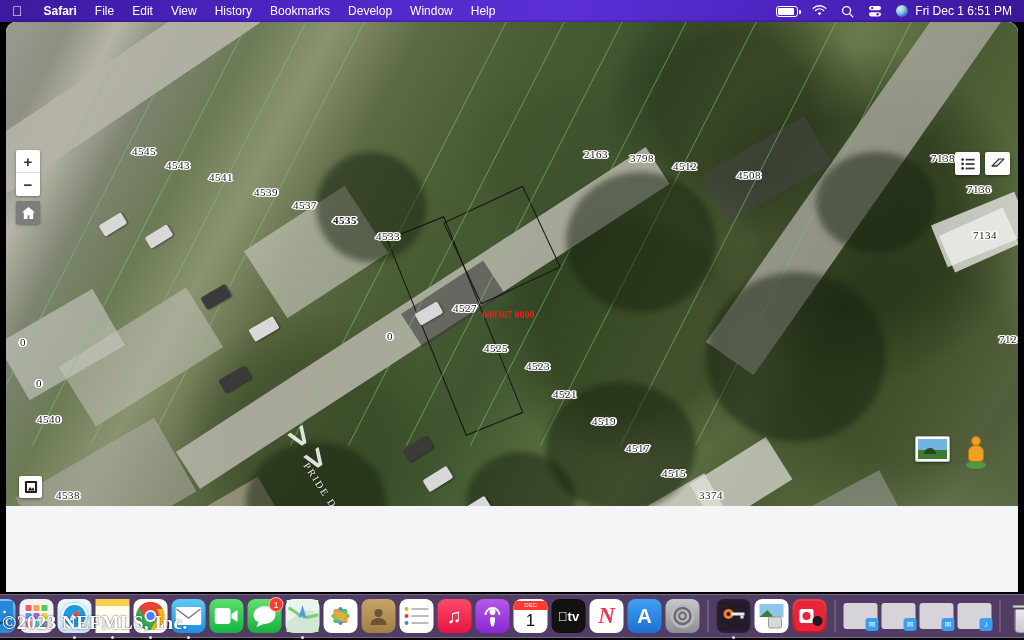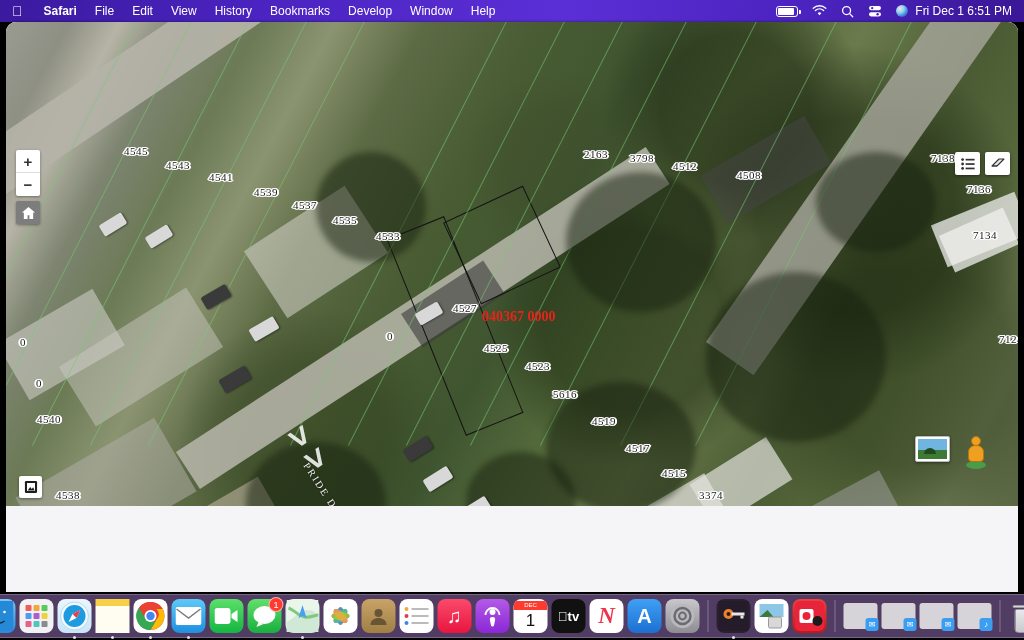--- a/index.html
+++ b/index.html
@@ -130,21 +130,21 @@
   .addr {
     position: absolute; font-size: 11px; color: #1b1b1b;
     font-family: "Liberation Serif", serif;
     text-shadow:
       -1.4px 0 #fff, 1.4px 0 #fff, 0 -1.4px #fff, 0 1.4px #fff,
       -1px -1px #fff, 1px -1px #fff, -1px 1px #fff, 1px 1px #fff,
       -2px 0 #fff, 2px 0 #fff;
     white-space: nowrap; letter-spacing: .5px;
   }
   .pid {
-    position: absolute; color: #e8231a; font-size: 14px; font-weight: bold;
+    position: absolute; color: #e8231a; font-size: 10px; font-weight: bold;
     font-family: "Liberation Serif", serif; white-space: nowrap;
   }
   .streetname {
     position: absolute; color: #f2f2f2; font-size: 10px; letter-spacing: 2px;
     font-family: "Liberation Serif", serif; white-space: nowrap;
     text-shadow: 0 0 2px rgba(0,0,0,.7);
   }
   .chevron-mark { position:absolute; color: rgba(255,255,255,.85); font-size: 34px; font-weight: bold; }
 
   
@@ -413,31 +413,31 @@
 
         <div class="car" style="left:410px;top:285px;width:26px;height:13px;transform:rotate(-30deg);"></div>
 
         <div class="chevron-mark" style="left:284px;top:396px;transform:rotate(-33deg);">˅</div>
         <div class="chevron-mark" style="left:300px;top:418px;transform:rotate(-33deg);">˅</div>
         <div class="streetname" style="left:300px; top:436px; transform: rotate(57deg); transform-origin: left center;">PRIDE DR</div>
 
         <div class="pid" style="left:476px; top:287px;">040367 0000</div>
 
         <div id="addr-layer">
-            <div class="addr" style="left: 118px; top: 123px; text-align: right;">4545</div>
+            <div class="addr" style="left: 126px; top: 123px; text-align: right;">4545</div>
             <div class="addr" style="left: 160px; top: 137px;">4543</div>
             <div class="addr" style="left: 203px; top: 149px;">4541</div>
             <div class="addr" style="left: 248px; top: 164px;">4539</div>
             <div class="addr" style="left: 287px; top: 177px;">4537</div>
-            <div class="addr" style="left: 327px; top: 192px;">4535</div>
+            <div class="addr" style="left: 327px; top: 192px; font-weight: bold;">4535</div>
             <div class="addr" style="left: 370px; top: 208px;">4533</div>
             <div class="addr" style="left: 447px; top: 280px;">4527</div>
             <div class="addr" style="left: 478px; top: 320px;">4525</div>
             <div class="addr" style="left: 520px; top: 338px;">4523</div>
-            <div class="addr" style="left: 547px; top: 366px;">5616</div>
+            <div class="addr" style="left: 547px; top: 366px;">4521</div>
             <div class="addr" style="left: 586px; top: 393px;">4519</div>
             <div class="addr" style="left: 620px; top: 420px;">4517</div>
             <div class="addr" style="left: 656px; top: 445px;">4515</div>
             <div class="addr" style="left: 693px; top: 467px;">3374</div>
             <div class="addr" style="left: 578px; top: 126px;">2163</div>
             <div class="addr" style="left: 624px; top: 130px;">3798</div>
             <div class="addr" style="left: 667px; top: 138px;">4512</div>
             <div class="addr" style="left: 731px; top: 147px;">4508</div>
             <div class="addr" style="left: 925px; top: 130px;">7138</div>
             <div class="addr" style="left: 961px; top: 161px;">7136</div>
@@ -491,20 +491,21 @@
         <div id="pegman">
           <span class="peg-base"></span>
           <span class="peg-body"></span>
           <span class="peg-head"></span>
         </div>
 
       </div>
     </div>
   </div>
 
+  <div id="watermark">©2023 NEFMLS, Inc.</div>
 
   <div id="dock">
       <div class="dicon" style="background: linear-gradient(rgb(127, 198, 245), rgb(47, 135, 216)); overflow: visible;">
         <svg width="30" height="30" viewBox="0 0 30 30">
           <rect width="15" height="30" fill="#9cd4f5"></rect>
           <rect x="15" width="15" height="30" fill="#2489d6"></rect>
           <circle cx="8" cy="11" r="1.3" fill="#1b2a38"></circle>
           <circle cx="21" cy="11" r="1.3" fill="#fff"></circle>
           <path d="M9 20c3 3 9 3 12 0" stroke="#1b2a38" stroke-width="1.4" fill="none"></path>
         </svg>

